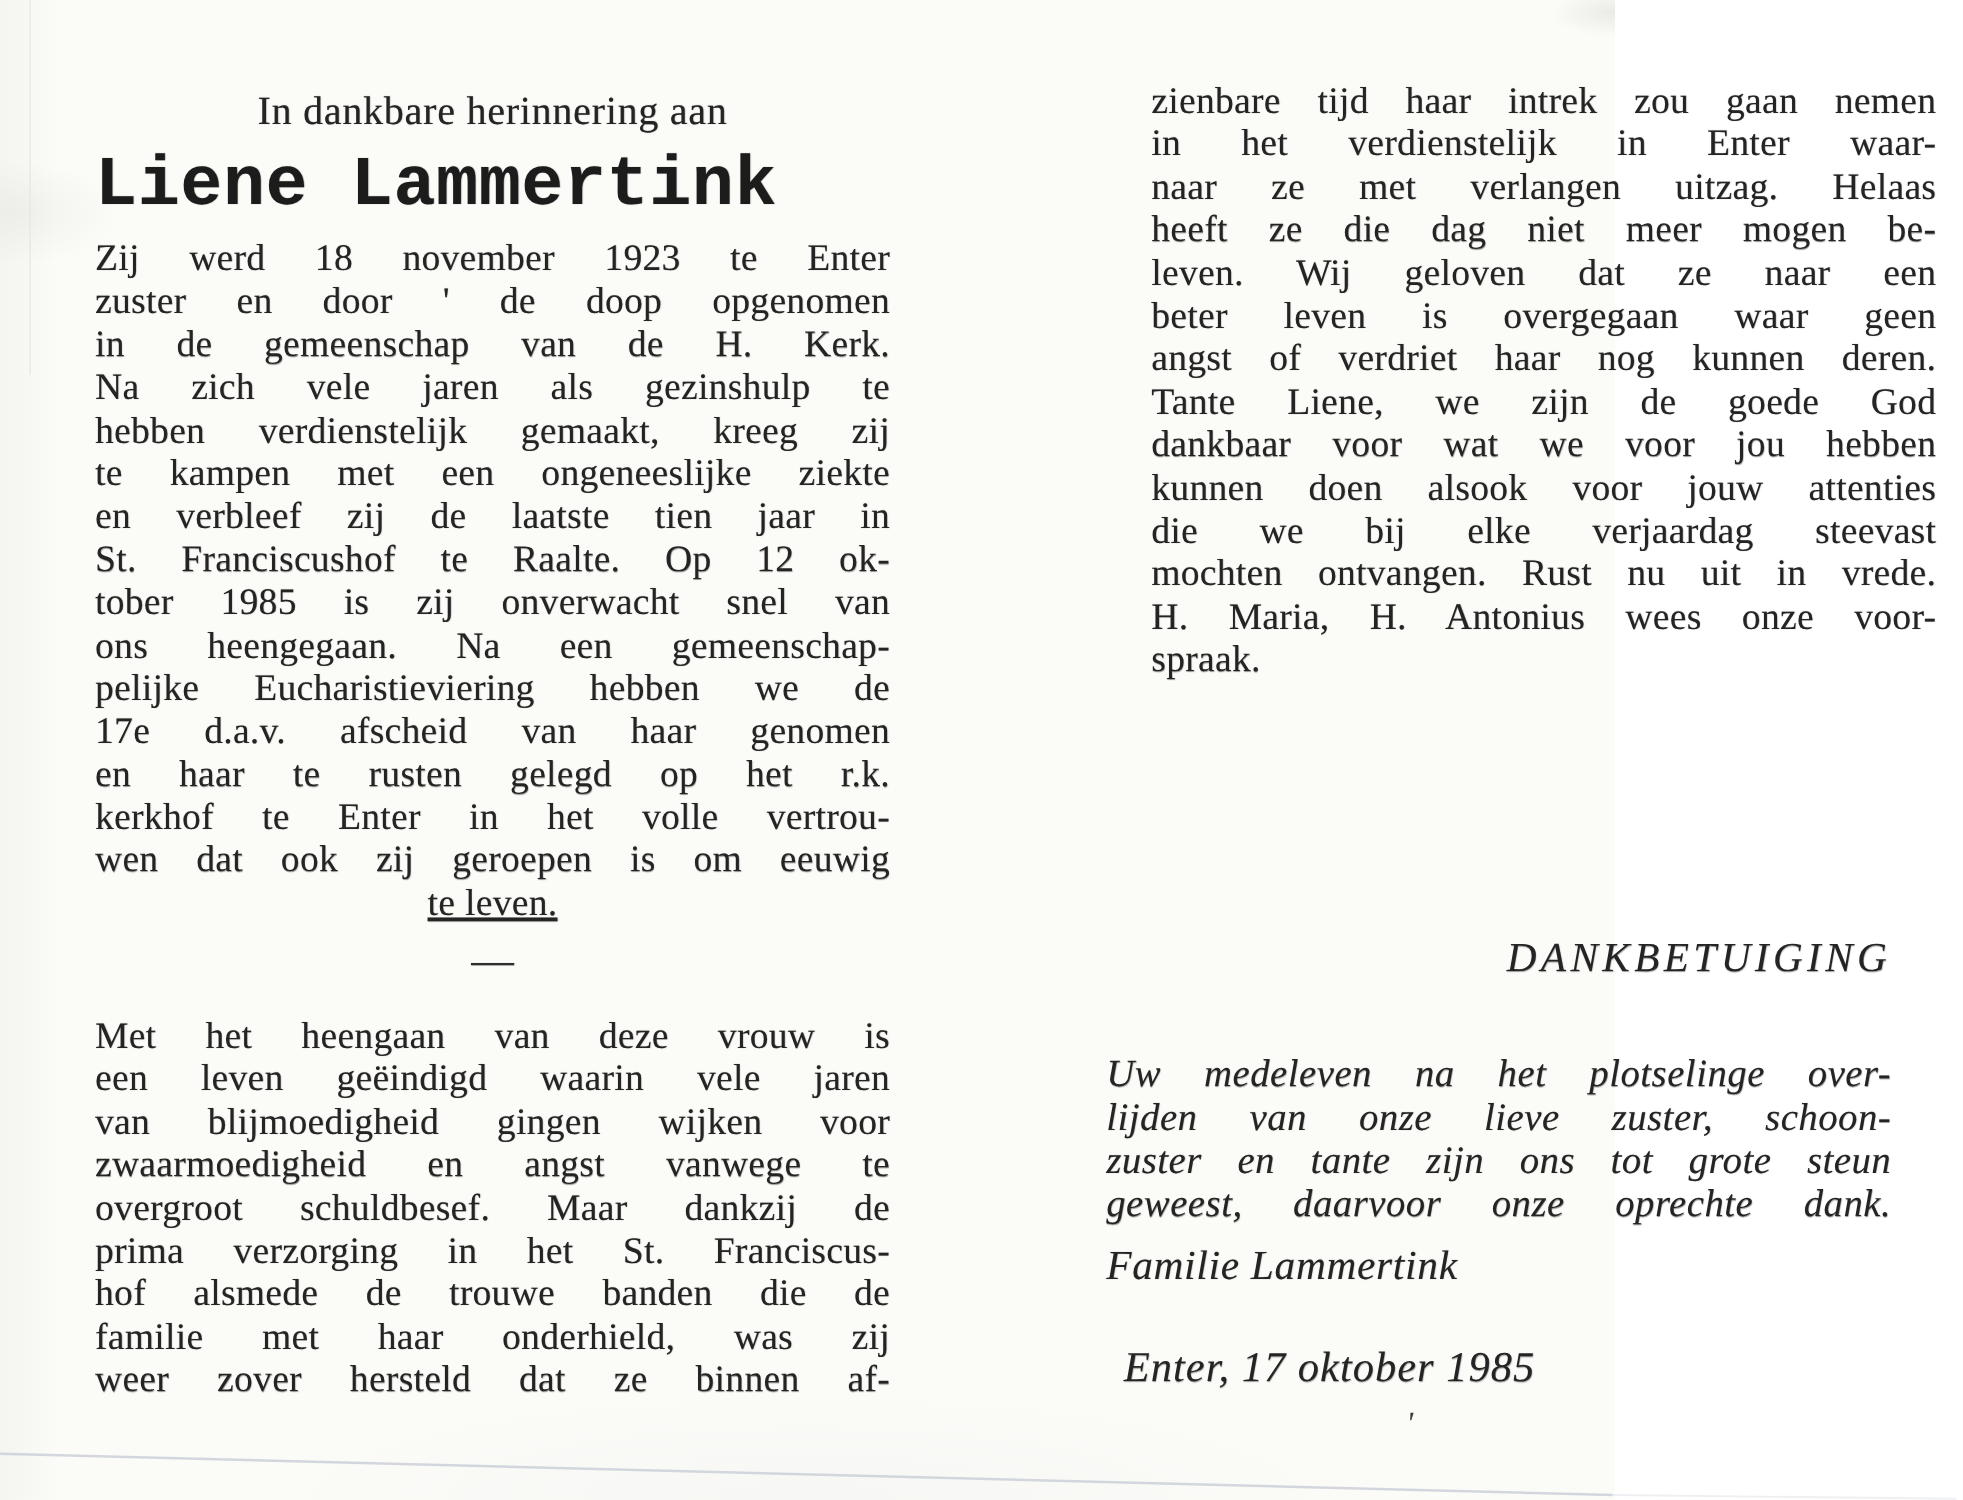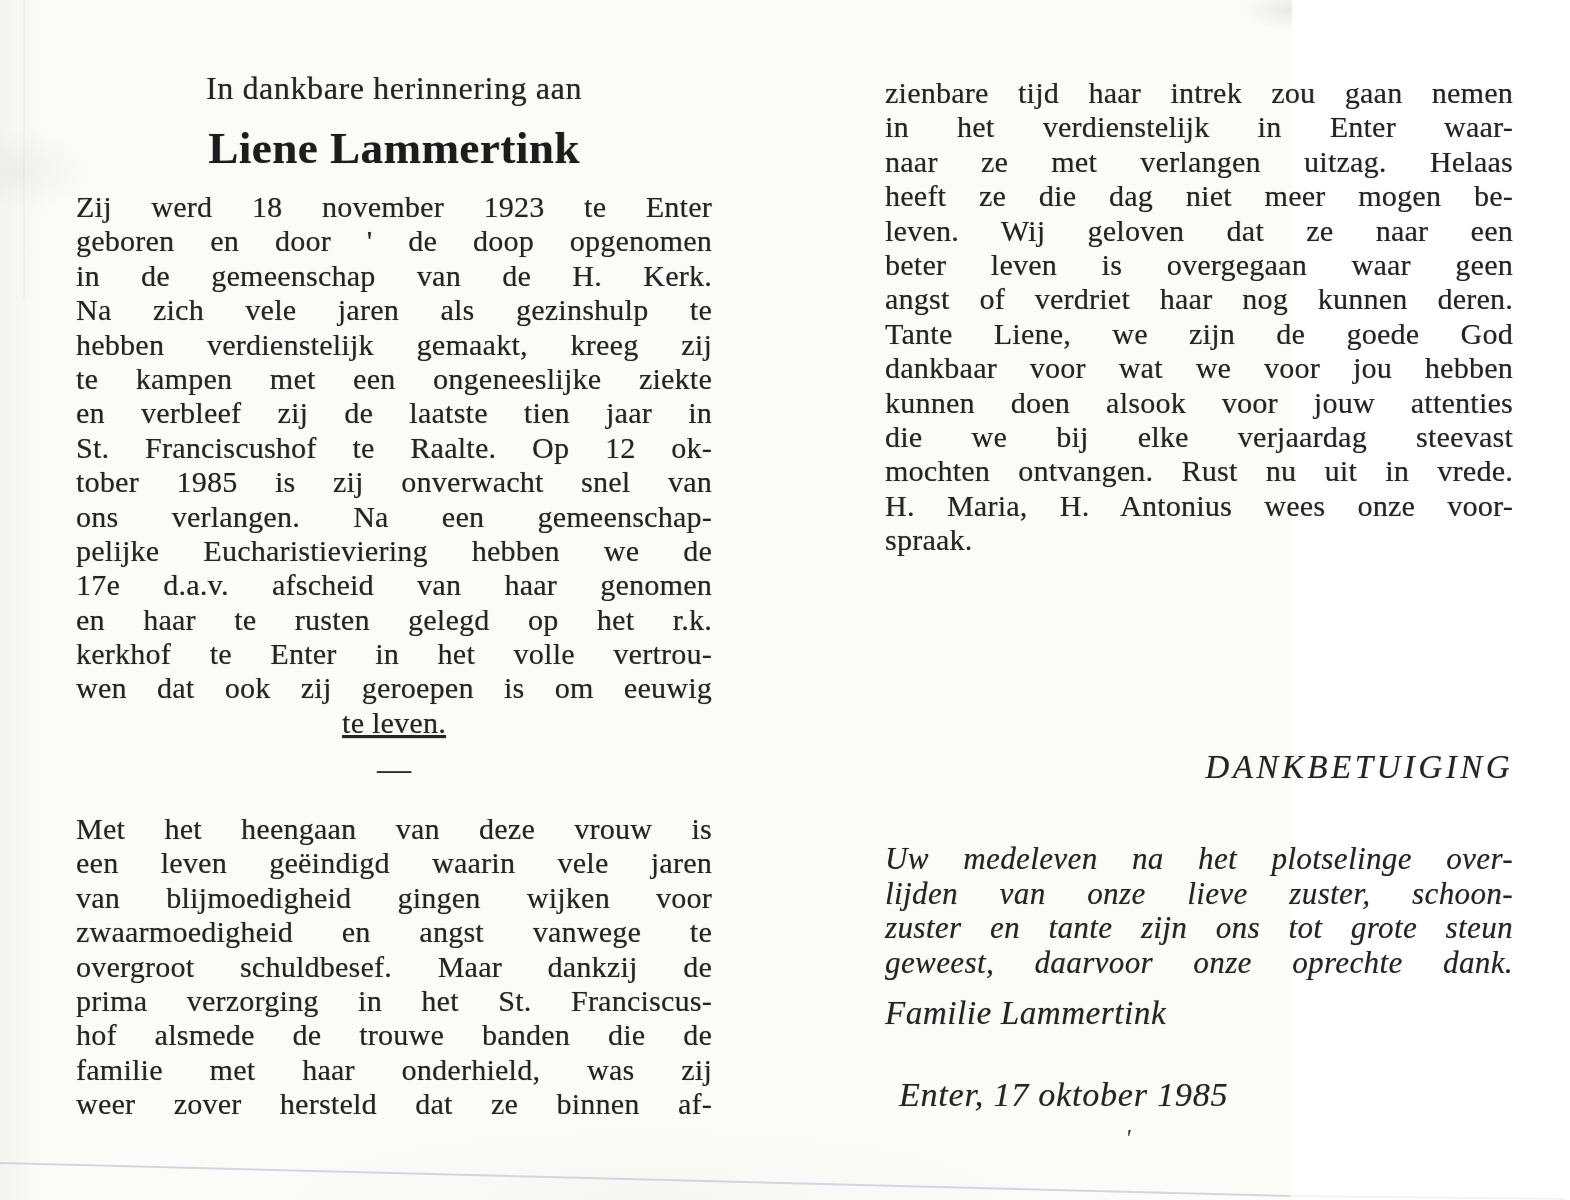--- a/index.html
+++ b/index.html
@@ -27,32 +27,32 @@
     position: absolute; left: 0; width: 100%;
     top: 70px;
     font-size: 32px; line-height: 36px;
     text-align: center;
     letter-spacing: 0.6px;
     text-shadow: 0.3px 0.3px 0.8px rgba(25,25,25,0.5);
   }
   .name {
     position: absolute; left: 0; width: 100%;
     top: 126px;
-    font-family: Liberation Serif, serif;
+    font-family: Liberation Mono, monospace;
     font-weight: bold;
-    font-size: 45px; line-height: 44px;
-    text-align: center;
+    font-size: 56px; line-height: 44px;
+    text-align: left;
     color: #1c1c1c;
     letter-spacing: 0.5px;
     text-shadow: 0.4px 0.4px 0.9px rgba(20,20,20,0.45);
   }
   .para { position: absolute; left: 0; width: 100%; }
   .para1  { top: 190px; }
   .para2  { top: 812px; }
-  .rpara1 { top: 76px;  }
+  .rpara1 { top: 64px; margin-left: 36px;  }
   .rpara2 { top: 842px; }
 
   .line {
     height: 34.4px; line-height: 34.4px;
     font-size: 30px;
     letter-spacing: 0.25px;
     text-align: justify;
     text-align-last: justify;
     text-shadow: 0.3px 0.3px 0.8px rgba(28,28,28,0.48);
     white-space: normal;
@@ -117,29 +117,29 @@
 </head>
 <body>
 
 <div class="page">
 
   <div class="col col-left">
     <div class="intro">In dankbare herinnering aan</div>
     <div class="name">Liene Lammertink</div>
     <div class="para para1">
         <div class="line">Zij werd 18 november 1923 te Enter</div>
-        <div class="line">geboren en door ' de doop opgenomen</div>
+        <div class="line">zuster en door ' de doop opgenomen</div>
         <div class="line">in de gemeenschap van de H. Kerk.</div>
         <div class="line">Na zich vele jaren als gezinshulp te</div>
         <div class="line">hebben verdienstelijk gemaakt, kreeg zij</div>
         <div class="line">te kampen met een ongeneeslijke ziekte</div>
         <div class="line">en verbleef zij de laatste tien jaar in</div>
         <div class="line">St. Franciscushof te Raalte. Op 12 ok-</div>
         <div class="line">tober 1985 is zij onverwacht snel van</div>
-        <div class="line">ons verlangen. Na een gemeenschap-</div>
+        <div class="line">ons heengegaan. Na een gemeenschap-</div>
         <div class="line">pelijke Eucharistieviering hebben we de</div>
         <div class="line">17e d.a.v. afscheid van haar genomen</div>
         <div class="line">en haar te rusten gelegd op het r.k.</div>
         <div class="line">kerkhof te Enter in het volle vertrou-</div>
         <div class="line">wen dat ook zij geroepen is om eeuwig</div>
         <div class="line center">te leven.</div>
       </div>
     <div class="divider">—</div>
     <div class="para para2">
         <div class="line">Met het heengaan van deze vrouw is</div>

